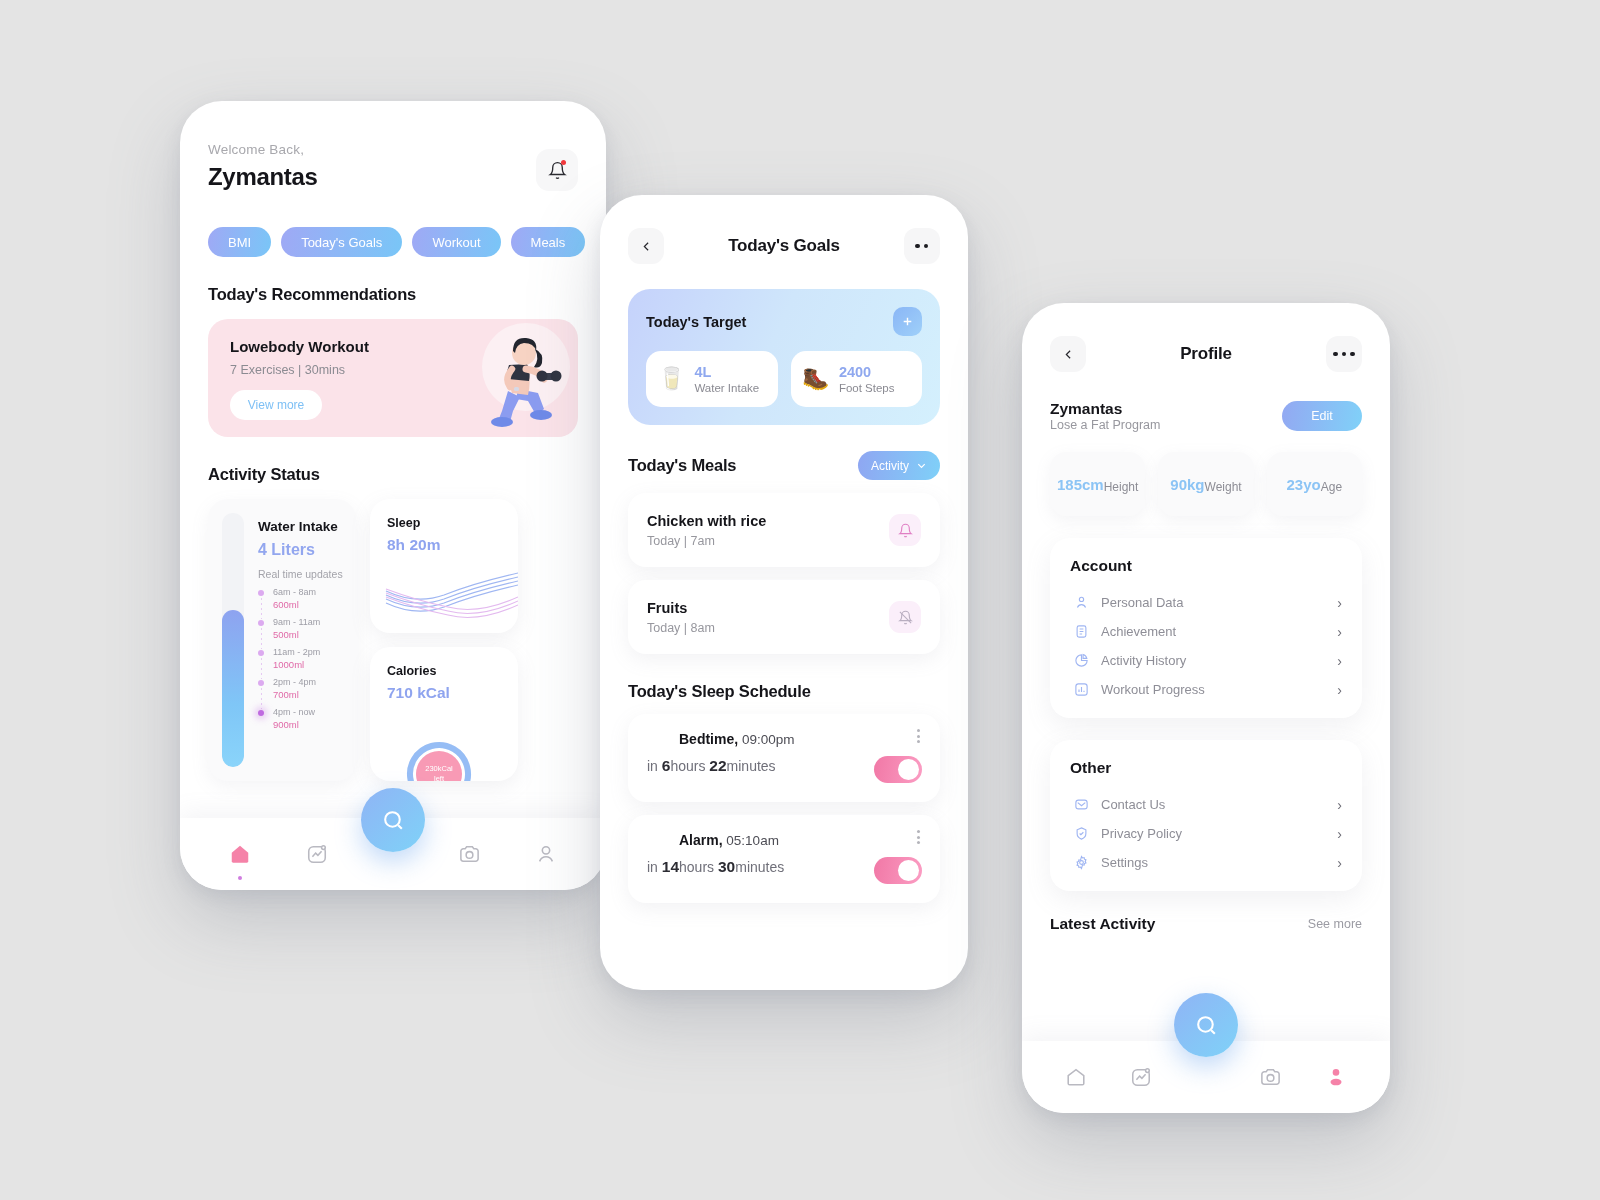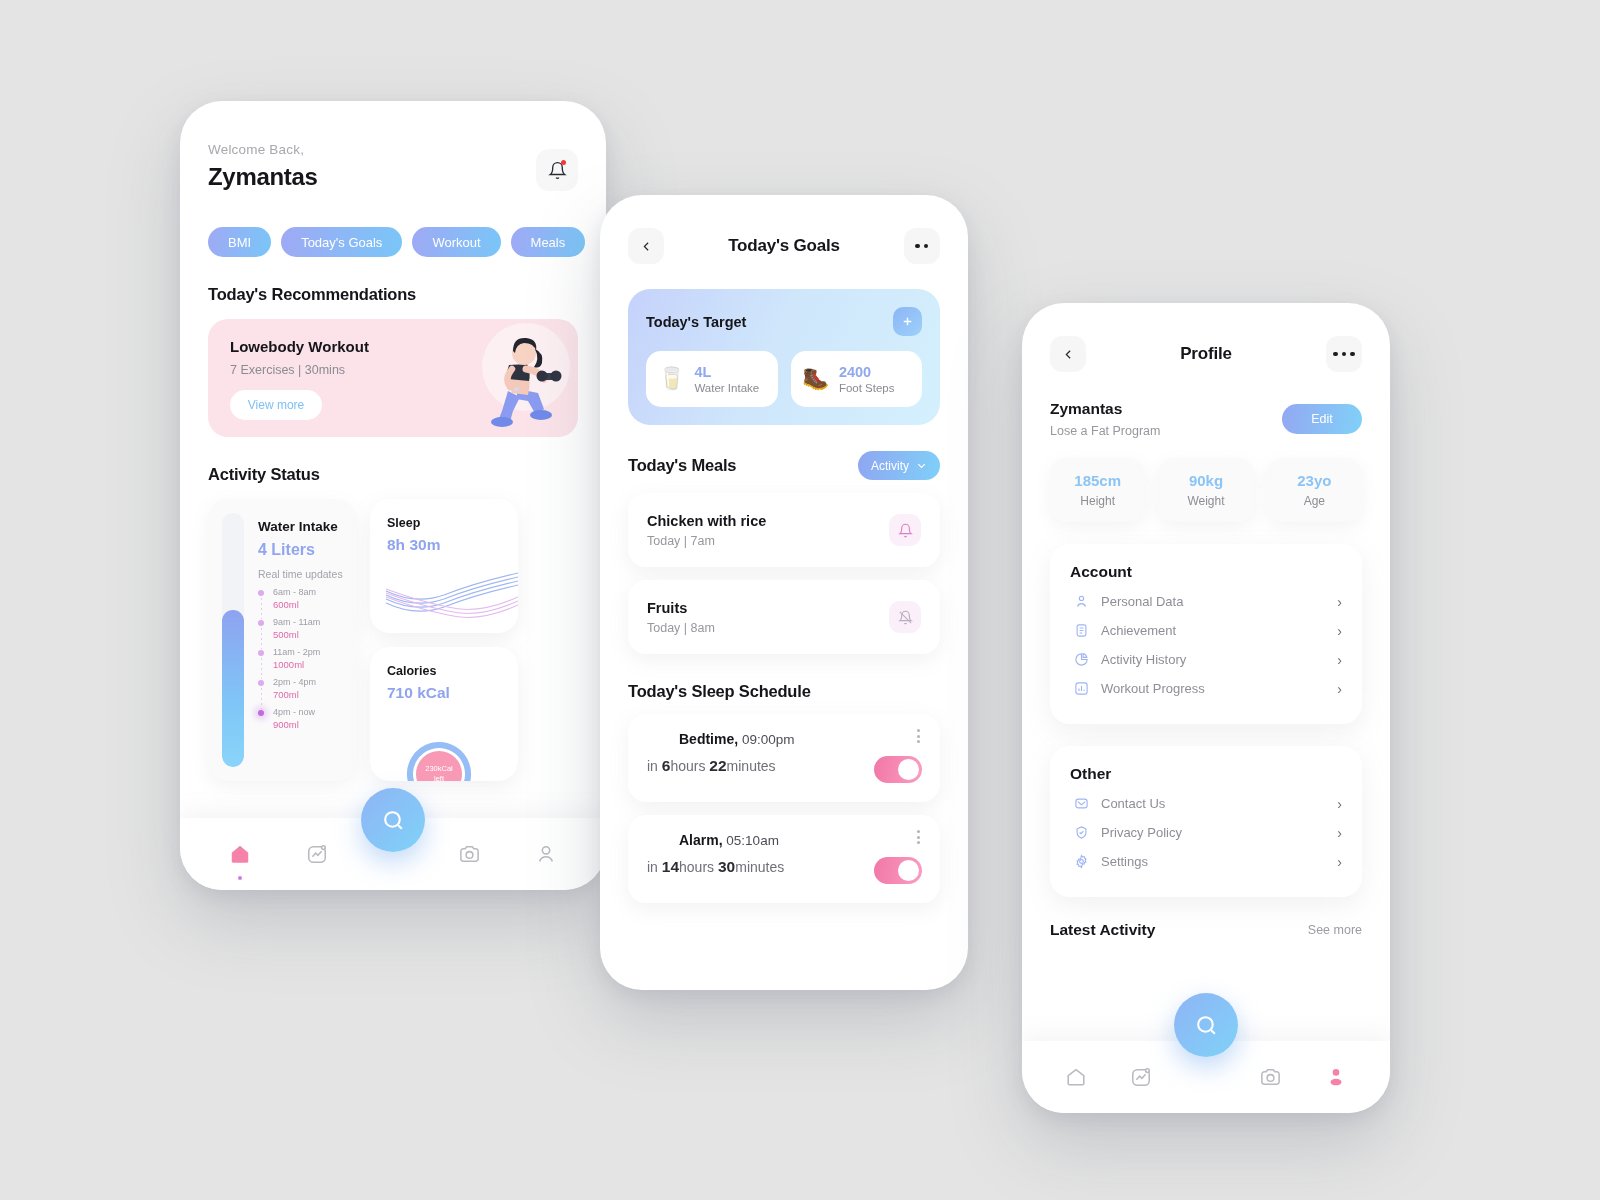--- a/index.html
+++ b/index.html
@@ -171,41 +171,41 @@
   .kebab i { width: 3px; height: 3px; border-radius: 50%; background: #b4b4bb; display: block; }
   .toggle {
     position: absolute; right: 18px; bottom: 19px; width: 48px; height: 27px; border-radius: 14px;
     background: linear-gradient(100deg,#f princ, #f58cb4); background: linear-gradient(100deg,#f178a6,#fb9dc3);
   }
   .toggle .knob { position: absolute; right: 3px; top: 3px; width: 21px; height: 21px; border-radius: 50%; background: #fff; }
 
   
   .prof-row { display: flex; align-items: center; justify-content: space-between; margin-top: 28px; }
   .prof-name { font-size: 15.5px; font-weight: bold; color: #15151a; }
-  .prof-sub { font-size: 12.5px; color: #97979e; margin-top: 6px; }
+  .prof-sub { font-size: 12.5px; color: #97979e; margin-top: 0; }
   .edit-btn {
     width: 80px; height: 30px; border-radius: 16px; color: #fff; font-size: 12.5px;
     background: linear-gradient(100deg,#93a8f2,#80d1f8);
     display: flex; align-items: center; justify-content: center;
   }
   .stat-row { display: flex; gap: 13px; margin-top: 20px; }
   .stat {
     flex: 1; height: 64px; border-radius: 16px; background: #fafafb;
     box-shadow: 0 5px 16px rgba(150,150,165,0.10);
-    display: flex; flex-direction: column; align-items: center; justify-content: center;
+    display: flex; flex-direction: row; align-items: center; justify-content: center;
   }
   .stat .v { font-size: 15px; color: #8cc4f5; font-weight: bold; }
   .stat .l { font-size: 12px; color: #8d8d95; margin-top: 5px; }
 
   .panel {
     margin-top: 22px; background: #fff; border-radius: 20px; padding: 19px 20px 14px 20px;
     box-shadow: 0 8px 26px rgba(150,150,165,0.13);
   }
   .panel-title { font-size: 15.5px; font-weight: bold; color: #15151a; margin-bottom: 13px; }
-  .menu-item { display: flex; align-items: flex-start; height: 29px; }
+  .menu-item { display: flex; align-items: center; height: 29px; }
   .mi-icon { width: 22px; display: flex; align-items: center; justify-content: center; }
   .mi-label { font-size: 13px; color: #8e8e97; margin-left: 9px; flex: 1; }
   .chev { color: #6d6d76; font-size: 14px; }
 
   .latest { display: flex; align-items: center; justify-content: space-between; margin-top: 24px; }
   .latest-t { font-size: 15.5px; font-weight: bold; color: #15151a; }
   .see-more { font-size: 12.5px; color: #9b9ba3; }
 
   #phone3 .fab { top: 690px; }
 </style>
@@ -310,21 +310,21 @@
                 </div>
               </div>
           </div>
         </div>
 
         <div class="right-col">
           <div class="sleep-card">
             <div class="mini-title">Sleep</div>
             <div class="mini-val">
               <span>8h</span>
-              <span>30m</span>
+              <span>20m</span>
             </div>
             <svg width="148" height="62" viewBox="0 0 148 62" style="position:absolute;left:8px;bottom:8px">
               <g fill="none" stroke-width="1.1">
                 <path d="M8 28 Q38 42 66 32 Q96 20 140 10" stroke="#9fb6f2"></path>
                 <path d="M8 32 Q38 46 66 36 Q96 24 140 14" stroke="#9fb6f2"></path>
                 <path d="M8 36 Q38 50 66 40 Q96 28 140 18" stroke="#9fb6f2"></path>
                 <path d="M8 40 Q38 54 66 44 Q96 32 140 22" stroke="#9fb6f2"></path>
                 <path d="M8 26 Q40 38 70 44 Q100 52 140 34" stroke="#e3b9ef"></path>
                 <path d="M8 30 Q40 42 70 48 Q100 56 140 38" stroke="#e3b9ef"></path>
                 <path d="M8 34 Q40 46 70 52 Q100 60 140 42" stroke="#e3b9ef"></path>

